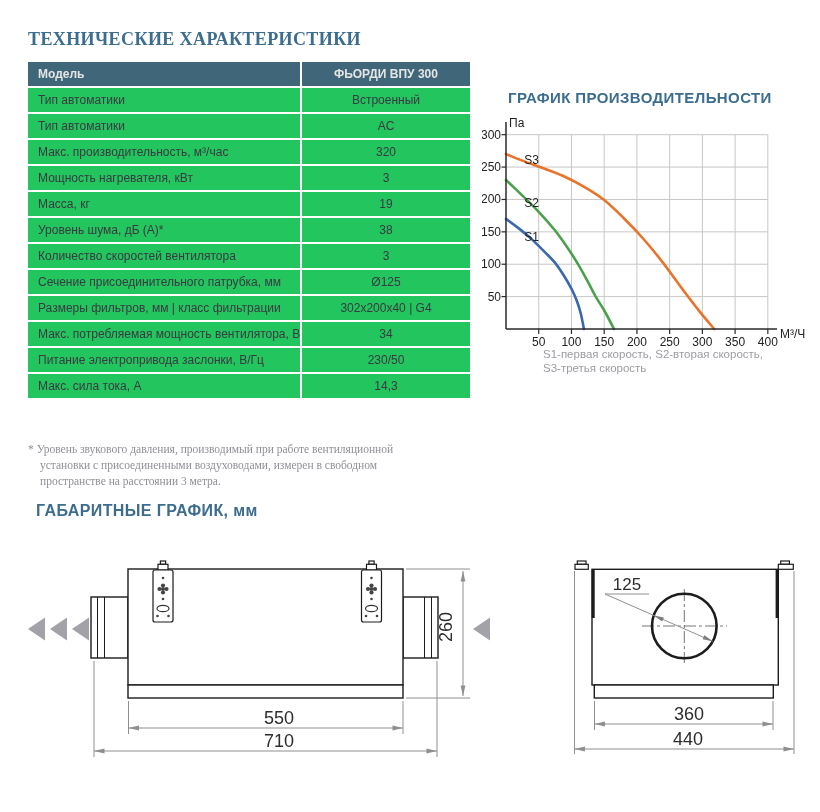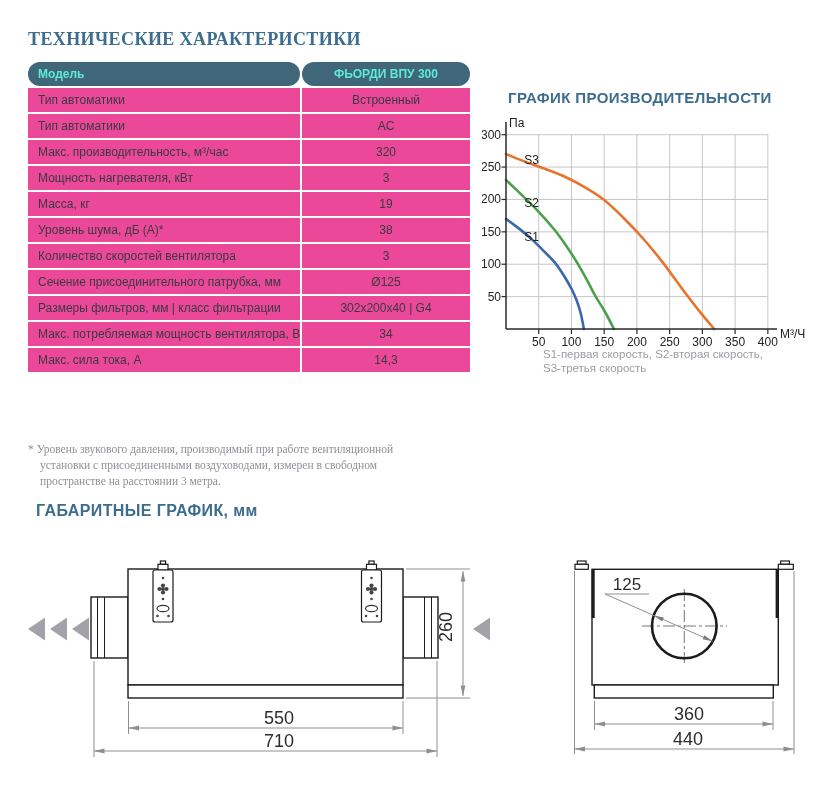--- a/index.html
+++ b/index.html
@@ -12,25 +12,25 @@
   }
   #main-title{left:28px;top:29px;font-size:18px;font-family:Liberation Serif, serif;}
   #chart-title{left:508px;top:89px;font-size:15px;}
   #dims-title{left:36px;top:502px;font-size:16px;}
 
   table#specs{
     position:absolute;left:26px;top:60px;width:446px;
     border-collapse:separate;border-spacing:2px;table-layout:fixed;
   }
   #specs th,#specs td{
-    background:#ec4899;color:#3a3a42;font-size:12px;line-height:14px;
+    background:#22c55e;color:#3a3a42;font-size:12px;line-height:14px;
     padding:5px 6px 5px 10px;vertical-align:middle;font-weight:normal;
     overflow:hidden;white-space:nowrap;
   }
-  #specs th{background:#3f6779;color:#5eead4;font-weight:bold;text-align:left;border-radius:12px;}
+  #specs th{background:#3f6779;color:#e5e5e5;font-weight:bold;text-align:left;}
   #specs .val{text-align:center;padding:5px 0;}
   #specs col.c1{width:272px;}
 
   #footnote{
     position:absolute;left:28px;top:441px;width:430px;
     font-size:11.5px;line-height:16px;color:#8f8f97;
     white-space:pre-line;padding-left:12px;text-indent:-12px;font-family:Liberation Serif, serif;
   }
   #legend-note{
     position:absolute;left:507px;top:347px;font-size:11.5px;line-height:14px;
@@ -107,20 +107,24 @@
   <tr>
     <td>Размеры фильтров, мм  |  класс фильтрации</td>
     <td class="val">302x200x40  |  G4</td>
   </tr>
 
   <tr>
     <td>Макс.  потребляемая мощность вентилятора, Вт</td>
     <td class="val">34</td>
   </tr>
 
+  <tr>
+    <td>Питание электропривода заслонки, В/Гц</td>
+    <td class="val">230/50</td>
+  </tr>
 
   <tr>
     <td>Макс. сила тока, А</td>
     <td class="val">14,3</td>
   </tr>
 </tbody>
 </table>
 
 <div id="footnote">* Уровень звукового давления, производимый при работе вентиляционной
 установки с присоединенными воздуховодами, измерен в свободном

